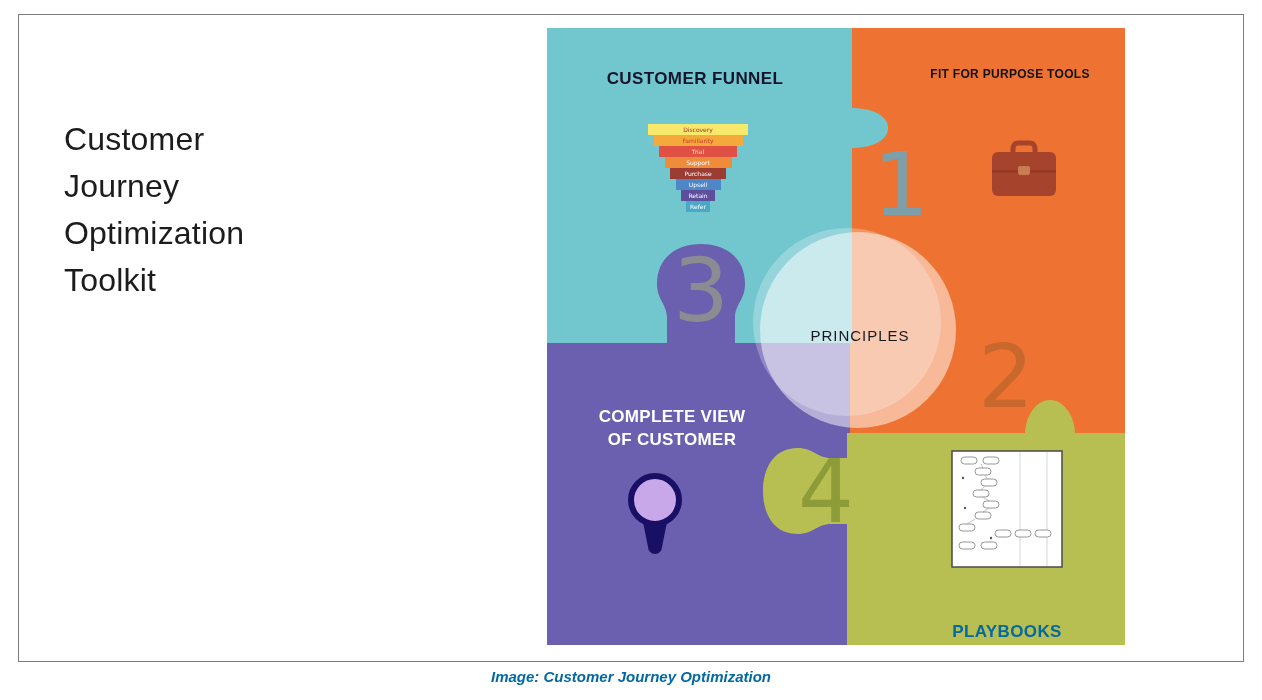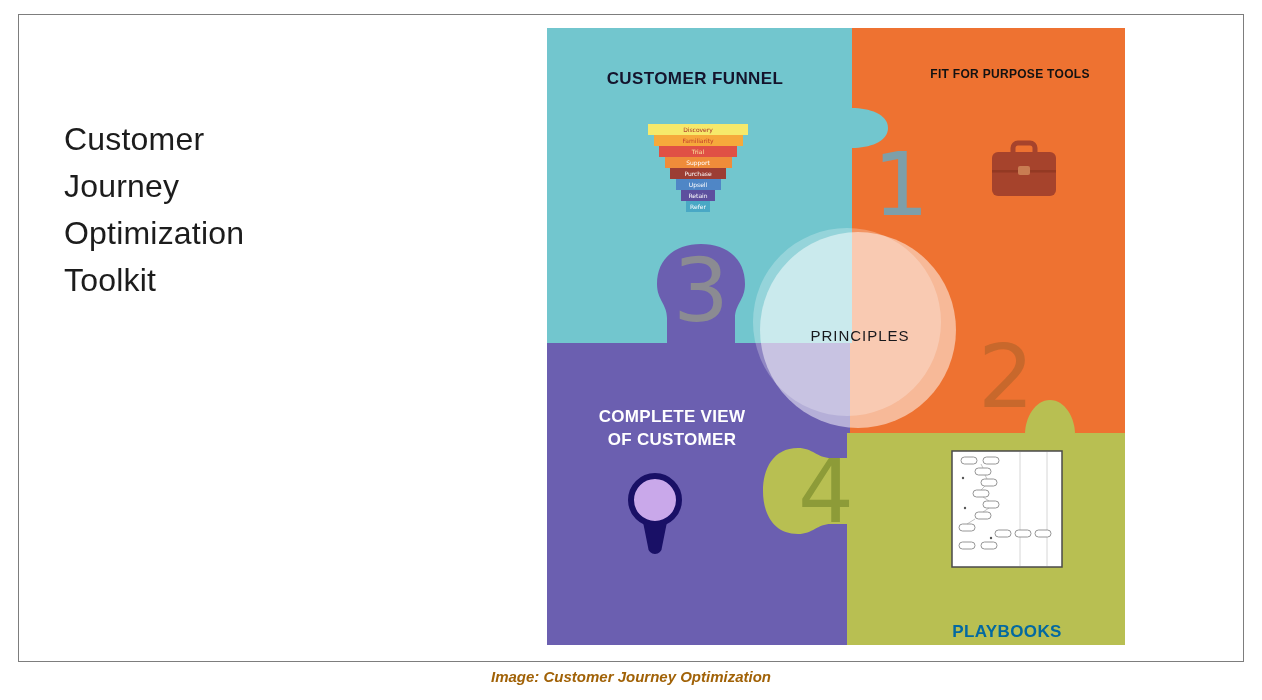--- a/index.html
+++ b/index.html
@@ -38,21 +38,21 @@
   .funnel .stage:nth-child(5){width:56px;background:#9c3d34;color:#ffffff;}
   .funnel .stage:nth-child(6){width:45px;background:#4f86c6;color:#ffffff;}
   .funnel .stage:nth-child(7){width:34px;background:#5d4f9e;color:#ffffff;}
   .funnel .stage:nth-child(8){width:24px;background:#49a8c5;color:#ffffff;}
 
   .briefcase{position:absolute;left:444px;top:112px;width:66px;height:60px;}
   .bulb{position:absolute;left:81px;top:442px;width:54px;height:92px;}
   .flowchart{position:absolute;left:404px;top:422px;width:112px;height:118px;}
 
   .caption{position:absolute;left:0;right:0;top:668px;text-align:center;
-       font-size:15px;font-style:italic;font-weight:700;color:#a16207;}
+       font-size:15px;font-style:italic;font-weight:700;color:#0369a1;}
 </style>
 </head>
 <body>
 
 <div class="page">
   <div class="frame">
 
     <div class="title">Customer
 Journey
 Optimization

